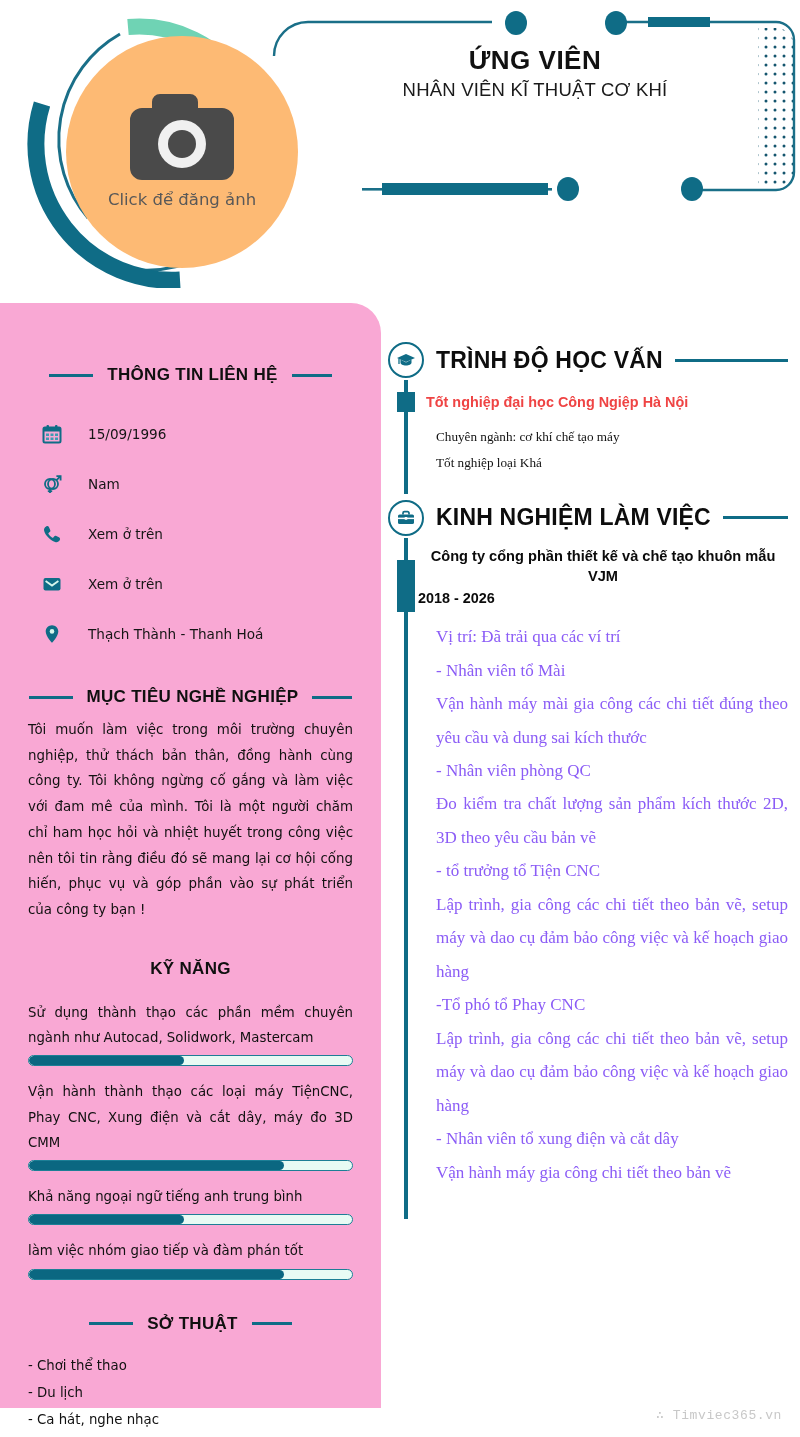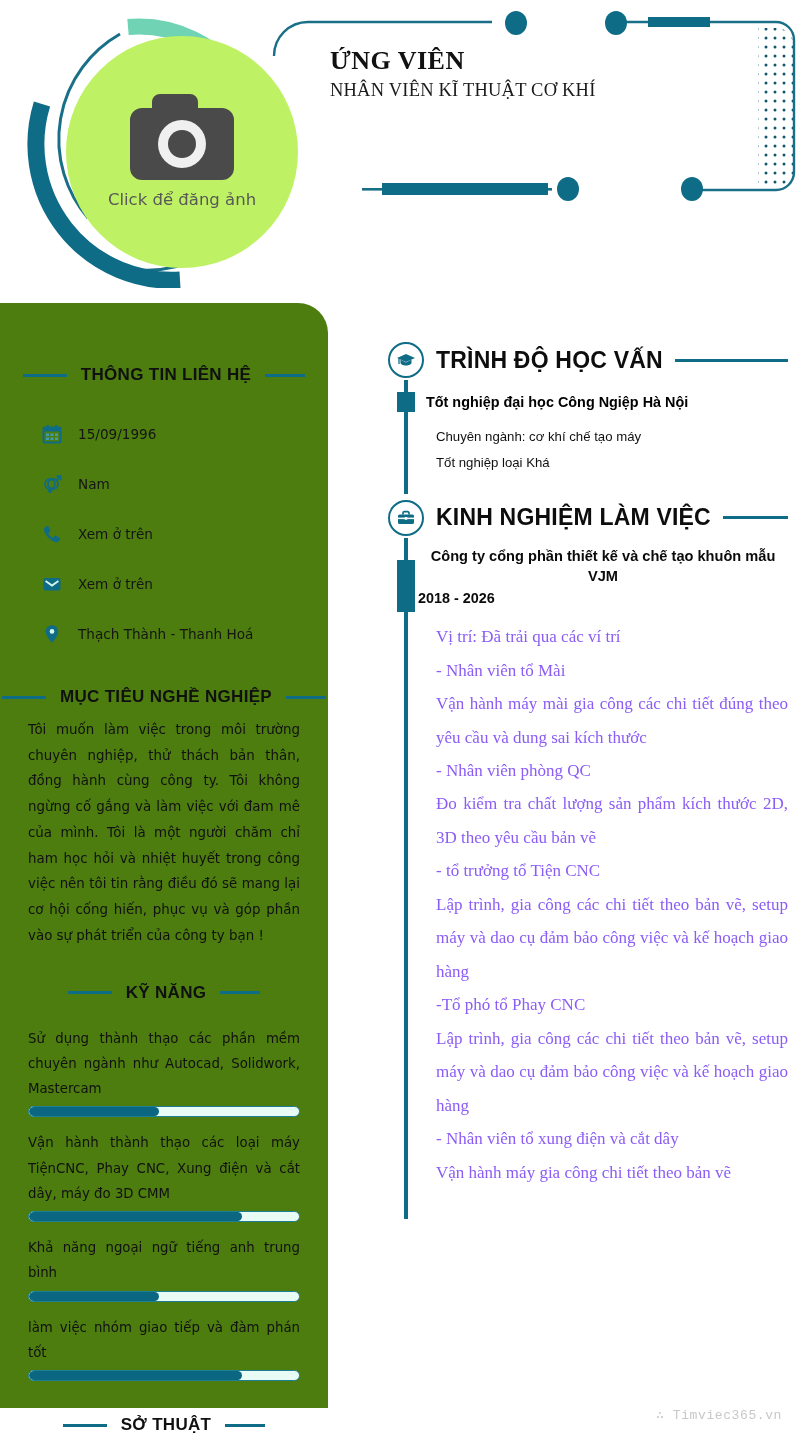--- a/index.html
+++ b/index.html
@@ -11,65 +11,65 @@
   }
   .page { position: relative; width: 800px; height: 1437px; background:#fff; }
 
   
   .header { position: absolute; left:0; top:0; width:800px; height:303px; }
 
   .photo-wrap { position:absolute; left:20px; top:8px; width:280px; height:280px; }
   .ring-arc { position:absolute; inset:0; }
   .photo-circle {
     position:absolute; left:46px; top:28px; width:232px; height:232px;
-    border-radius:50%; background:#bef264;
+    border-radius:50%; background:#fdba74;
     display:flex; flex-direction:column; align-items:center; justify-content:center;
   }
   .cam-icon { width:128px; height:92px; margin-top:-6px; }
   .photo-label {
     font-size:16.5px; color:#585858; margin-top:8px;
     font-family:"DejaVu Sans", sans-serif;
   }
 
   .title-block {
     position:absolute; left:330px; top:46px; width:410px;
-    font-family:Liberation Serif, serif;
+    text-align:center;
   }
   .title-main {
     font-size:26px; font-weight:bold; color:#111;
     letter-spacing:.5px; line-height:1.15;
   }
   .title-sub {
     font-size:18.5px; color:#1a1a1a; line-height:1.3; margin-top:2px;
     letter-spacing:.2px;
   }
   .head-deco { position:absolute; left:260px; top:0; width:540px; height:210px; }
 
   
   .sidebar {
-    position:absolute; left:0; top:303px; width:328px; height:1105px;
-    background:#4d7c0f;
+    position:absolute; left:0; top:303px; width:381px; height:1105px;
+    background:#f9a8d4;
     border-top-right-radius:30px;
     padding: 0 28px;
   }
 
   .sec-head {
     display:flex; align-items:center; justify-content:center;
     gap:14px; margin-top:0; height:40px;
   }
   .sec-head .rule { height:3px; background:#0f6c86; flex:0 0 44px; }
   .sec-head .rule.short { flex:0 0 40px; }
   .sec-title {
     font-size:17px; font-weight:bold; color:#101010; letter-spacing:.3px;
     white-space:nowrap;
   }
 
   .contact-list { margin-top:14px; }
   .contact-row {
-    display:flex; align-items:center; gap:16px; height:50px;
+    display:flex; align-items:center; gap:26px; height:50px;
     padding-left:14px;
     text-align:right;
   }
   .contact-row .ci { width:20px; height:20px; flex:0 0 20px; display:block; }
   .contact-row .ctext { font-size:13.6px; color:#151515;
     font-family:"DejaVu Sans", sans-serif; }
 
   .objective {
     font-size:13.4px; line-height:1.92; color:#111;
     text-align:justify; font-family:"DejaVu Sans", sans-serif;
@@ -110,26 +110,26 @@
 
   .tl { position:relative; padding-left:30px; }
   .tl-line {
     position:absolute; left:16px; top:0; bottom:0; width:4px; background:#0f6c86;
   }
   .tl-marker {
     position:absolute; left:9px; width:18px; background:#0f6c86;
   }
 
   .edu-title {
-    font-size:14.4px; font-weight:bold; color:#000000; line-height:1.4;
+    font-size:14.4px; font-weight:bold; color:#ef4444; line-height:1.4;
     padding-left:8px;
   }
   .edu-sub {
     font-size:13.2px; color:#111; line-height:1.95; padding-left:18px;
-    font-family:Liberation Sans, sans-serif;
+    font-family:Liberation Serif, serif;
   }
 
   .exp-title {
     font-size:14.6px; font-weight:bold; color:#0b0b0b; line-height:1.42;
     text-align:center; padding:0 4px;
   }
   .exp-years {
     font-size:14.4px; font-weight:bold; color:#0b0b0b; margin-top:3px;
   }
   .exp-body {
@@ -268,21 +268,21 @@
       </div>
     </div>
 
     <div class="sec-head" style="margin-top:18px;">
       <span class="rule"></span>
       <span class="sec-title">MỤC TIÊU NGHỀ NGHIỆP</span>
       <span class="rule short"></span>
     </div>
     <div class="objective">Tôi muốn làm việc trong môi trường chuyên nghiệp, thử thách bản thân, đồng hành cùng công ty. Tôi không ngừng cố gắng và làm việc với đam mê của mình. Tôi là một người chăm chỉ ham học hỏi và nhiệt huyết trong công việc nên tôi tin rằng điều đó sẽ mang lại cơ hội cống hiến, phục vụ và góp phần vào sự phát triển của công ty bạn !</div>
 
-    <div class="sec-head" style="margin-top:24px;">
+    <div class="sec-head" style="margin-top:24px;flex-direction:column;">
       <span class="rule"></span>
       <span class="sec-title">KỸ NĂNG</span>
       <span class="rule short"></span>
     </div>
     <div>
       <div class="skill">
         <div class="skill-text">Sử dụng thành thạo các phần mềm chuyên ngành như Autocad, Solidwork, Mastercam</div>
         <div class="bar">
           <div class="bar-fill" style="width: 48%;"></div>
         </div>

